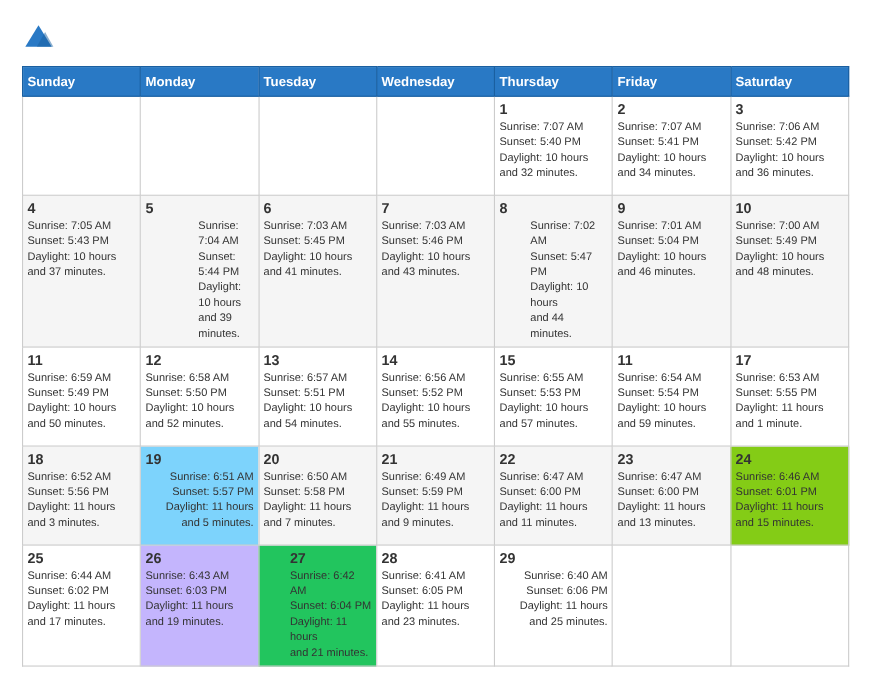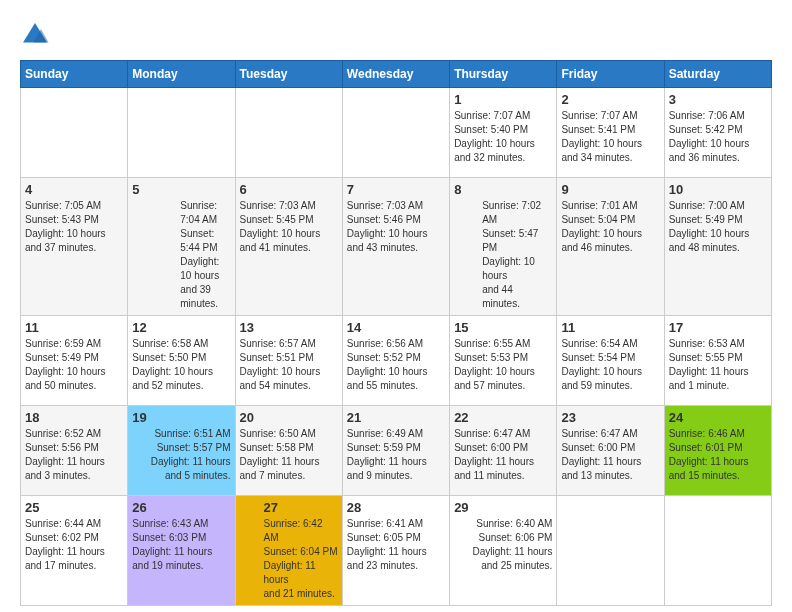--- a/index.html
+++ b/index.html
@@ -310,21 +310,21 @@
 Daylight: 11 hours
 and 17 minutes.</div>
         </td>
         <td style="background-color: #c4b5fd;">
           <span class="day-number">26</span>
           <div class="day-info" style="white-space: pre-line;">Sunrise: 6:43 AM
 Sunset: 6:03 PM
 Daylight: 11 hours
 and 19 minutes.</div>
         </td>
-        <td style="background-color: #eab308; padding-left: 28px;">
+        <td style="background-color: #22c55e; padding-left: 28px;">
           <span class="day-number">27</span>
           <div class="day-info" style="white-space: pre-line;">Sunrise: 6:42 AM
 Sunset: 6:04 PM
 Daylight: 11 hours
 and 21 minutes.</div>
         </td>
         <td style="background-color: rgb(255, 255, 255); margin-top: 15px;">
           <span class="day-number">28</span>
           <div class="day-info" style="white-space: pre-line;">Sunrise: 6:41 AM
 Sunset: 6:05 PM

